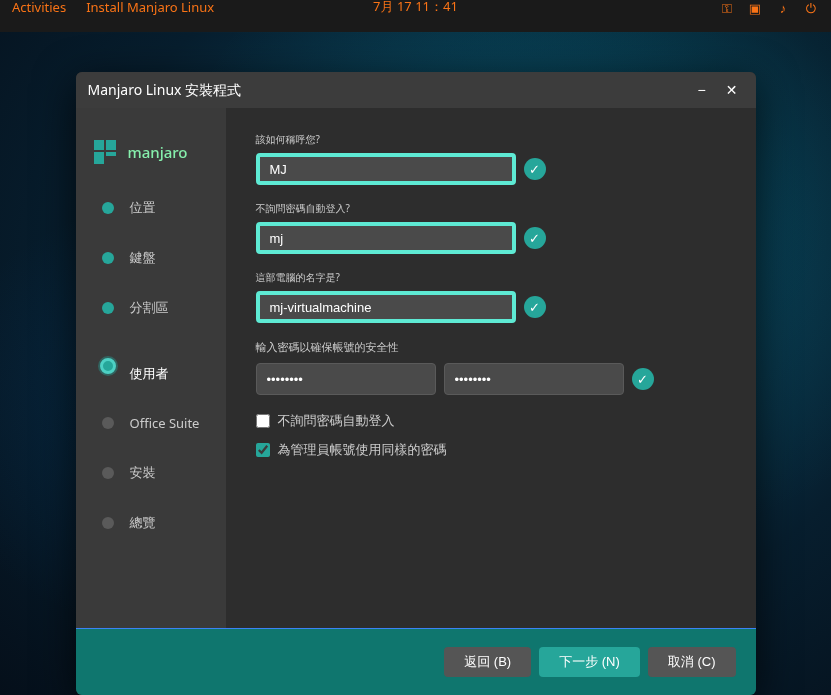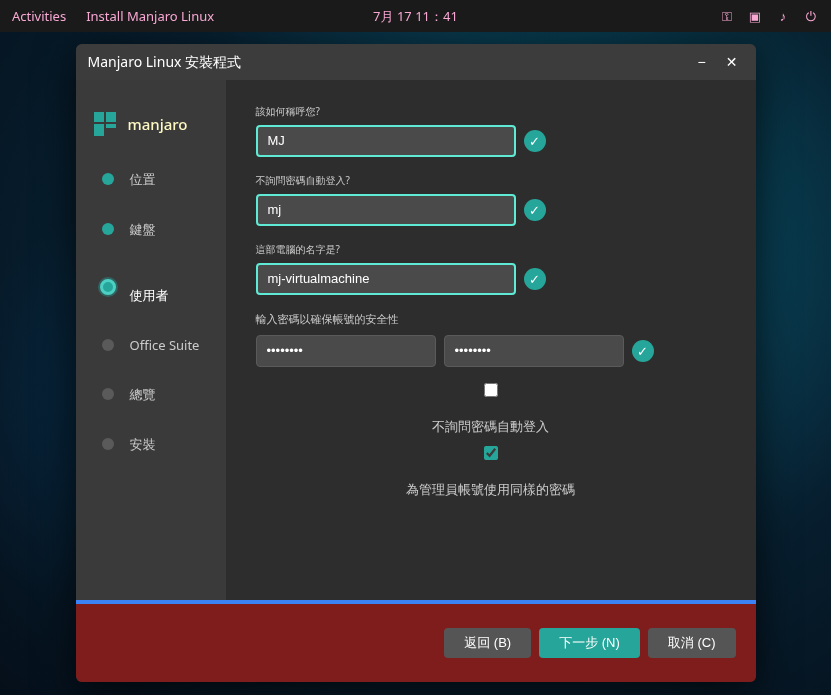--- a/index.html
+++ b/index.html
@@ -30,24 +30,24 @@
         radial-gradient(ellipse at 30% 60%, rgba(0,100,180,0.2) 0%, transparent 40%);
     }
 
     
     .topbar {
       position: relative;
       z-index: 10;
       height: 30px;
       background: #1a1a1a;
       display: flex;
-      align-items: center;
+      align-items: flex-end;
       justify-content: space-between;
       padding: 16px 12px;
-      color: #f9a8d4;
+      color: #f97316;
       font-size: 13px;
     }
 
     .topbar-left {
       display: flex;
       gap: 20px;
       align-items: center;
     }
 
     .topbar-center {
@@ -69,21 +69,21 @@
       align-items: center;
       justify-content: center;
     }
 
     
     .dialog-overlay {
       position: absolute;
       inset: 30px 0 0 0;
       z-index: 5;
       display: flex;
-      align-items: center;
+      align-items: flex-end;
       justify-content: center;
       border-radius: 18px;
     }
 
     
     .dialog {
       width: 680px;
       background: #2d2d2d;
       border-radius: 6px;
       box-shadow: 0 10px 40px rgba(0,0,0,0.7);
@@ -150,21 +150,21 @@
       align-items: center;
       gap: 8px;
     }
 
     .sidebar-logo-icon {
       width: 28px;
       height: 28px;
     }
 
     .sidebar-logo-text {
-      color: #fef9c3;
+      color: #86efac;
       font-size: 15px;
       font-weight: 500;
     }
 
     .sidebar-steps {
       display: flex;
       flex-direction: column;
       position: relative;
       gap: 7px;
     }
@@ -241,21 +241,21 @@
     .input-wrapper {
       display: flex;
       align-items: center;
       gap: 8px;
     }
 
     .form-input {
       width: 260px;
       height: 32px;
       background: #4a4a4a;
-      border: 2px solid #5eead4;
+      border: 4px solid #5eead4;
       border-radius: 4px;
       color: #fff;
       font-size: 13px;
       padding: 0 10px;
       outline: none;
     }
 
     .check-icon {
       width: 22px;
       height: 22px;
@@ -294,45 +294,44 @@
       border-radius: 4px;
       color: #fff;
       font-size: 13px;
       padding: 0 10px;
       outline: none;
     }
 
     .checkbox-row {
       display: flex;
       align-items: center;
-      gap: 20px;
+      gap: 8px;
       margin-bottom: 10px;
-      flex-direction: column;
     }
 
     .checkbox-row input[type="checkbox"] {
       width: 14px;
       height: 14px;
       accent-color: #26a69a;
       cursor: pointer;
     }
 
     .checkbox-label {
       font-size: 13px;
       color: #ccc;
     }
 
     
     .dialog-footer {
-      background: #7f1d1d;
-      padding: 24px 20px;
+      background: #0f766e;
+      padding: 18px 20px;
       display: flex;
       justify-content: flex-end;
       gap: 8px;
-      border-top: 4px solid #3b82f6;
+      border-top: 1px solid #3b82f6;
     }
 
     .footer-btn {
       padding: 6px 20px;
       border-radius: 4px;
       border: none;
       font-size: 13px;
       cursor: pointer;
       color: #fff;
     }
@@ -401,47 +400,53 @@
             <span class="step-label">位置</span>
           </div>
 
           <div class="step-item">
             <div class="step-dot-container">
               <div class="step-dot completed"></div>
             </div>
             <span class="step-label">鍵盤</span>
           </div>
 
+          <div class="step-item">
+            <div class="step-dot-container">
+              <div class="step-dot completed"></div>
+            </div>
+            <span class="step-label">分割區</span>
+          </div>
 
           <div class="step-item">
             <div class="step-dot-container">
               <div class="step-dot active"></div>
             </div>
             <span class="step-label active">使用者</span>
           </div>
 
           <div class="step-item">
             <div class="step-dot-container">
               <div class="step-dot"></div>
             </div>
             <span class="step-label">Office Suite</span>
           </div>
 
           <div class="step-item">
             <div class="step-dot-container">
               <div class="step-dot"></div>
             </div>
+            <span class="step-label">安裝</span>
+          </div>
+
+          <div class="step-item">
+            <div class="step-dot-container">
+              <div class="step-dot"></div>
+            </div>
             <span class="step-label">總覽</span>
-          </div>
-
-          <div class="step-item">
-            <div class="step-dot-container">
-              <div class="step-dot"></div>
-            </div>
-            <span class="step-label">安裝</span>
           </div>
 
 
         </div>
       </div>
 
       <div class="main-content">
 
         <div class="form-group">
           <label class="form-label">該如何稱呼您?</label>

